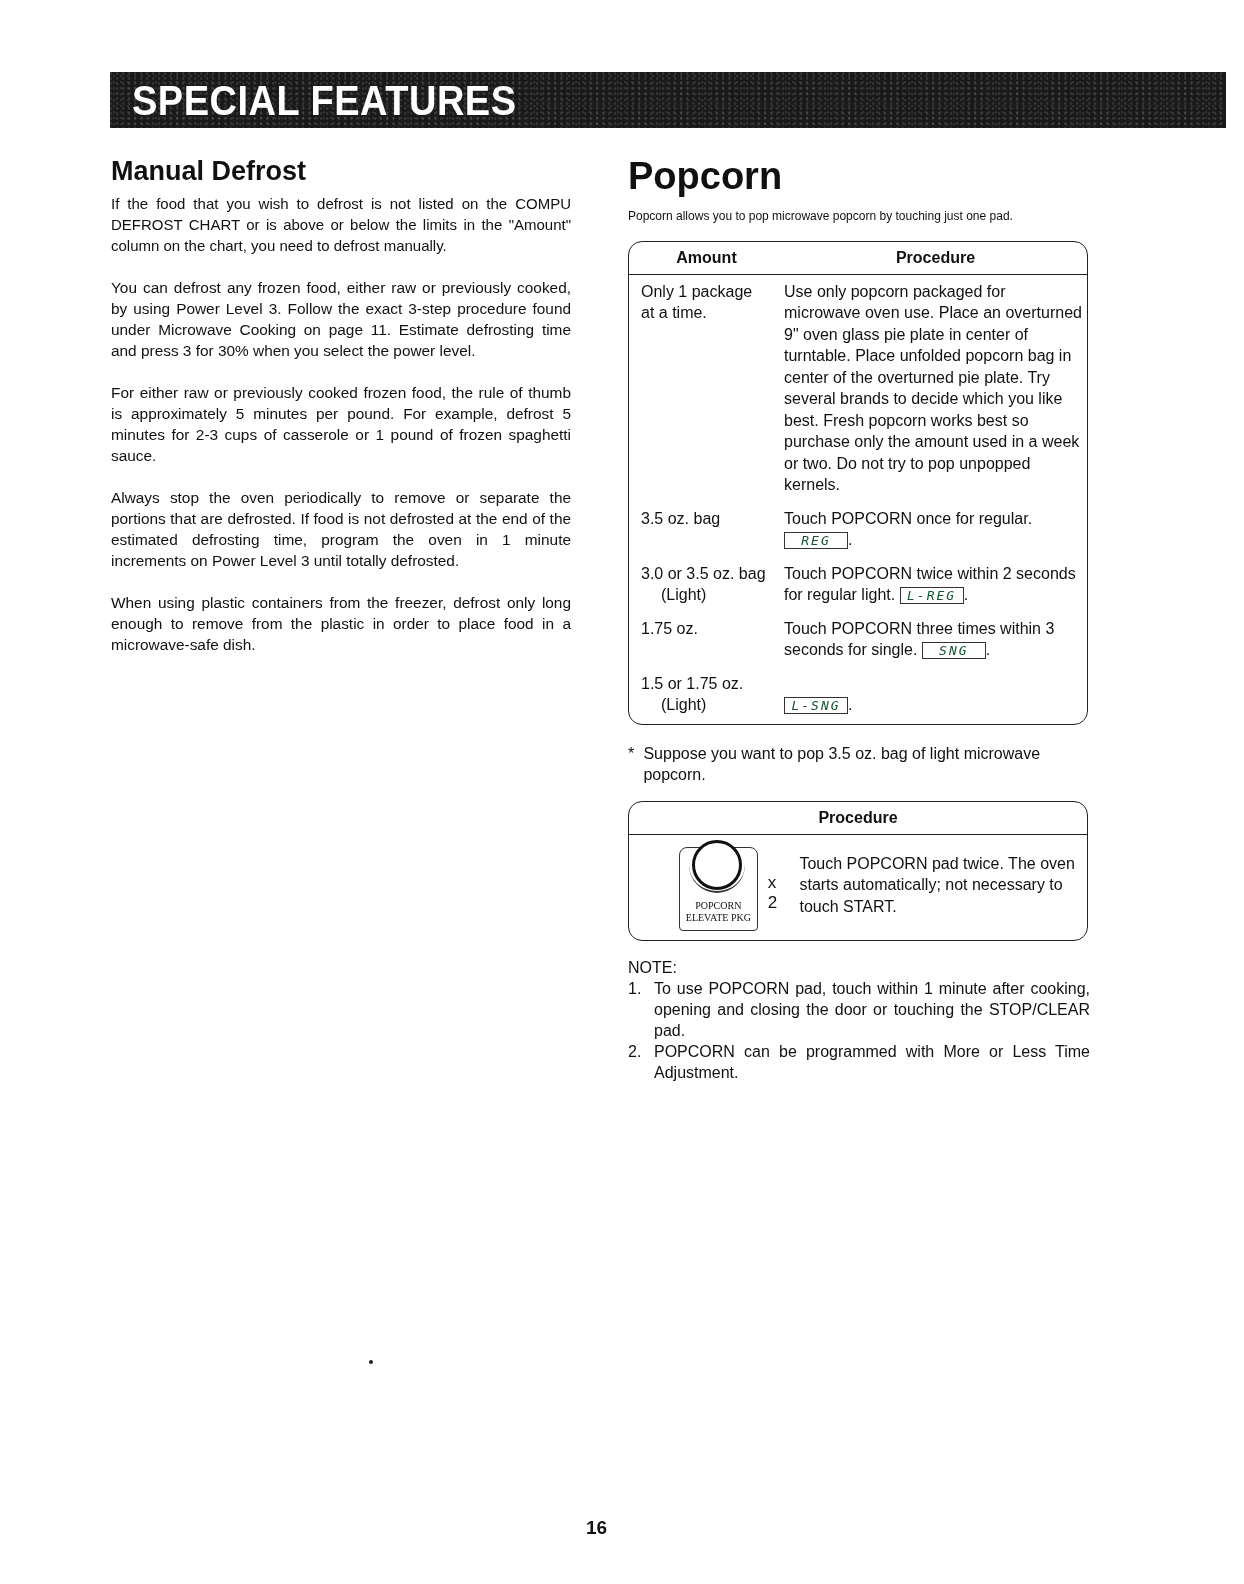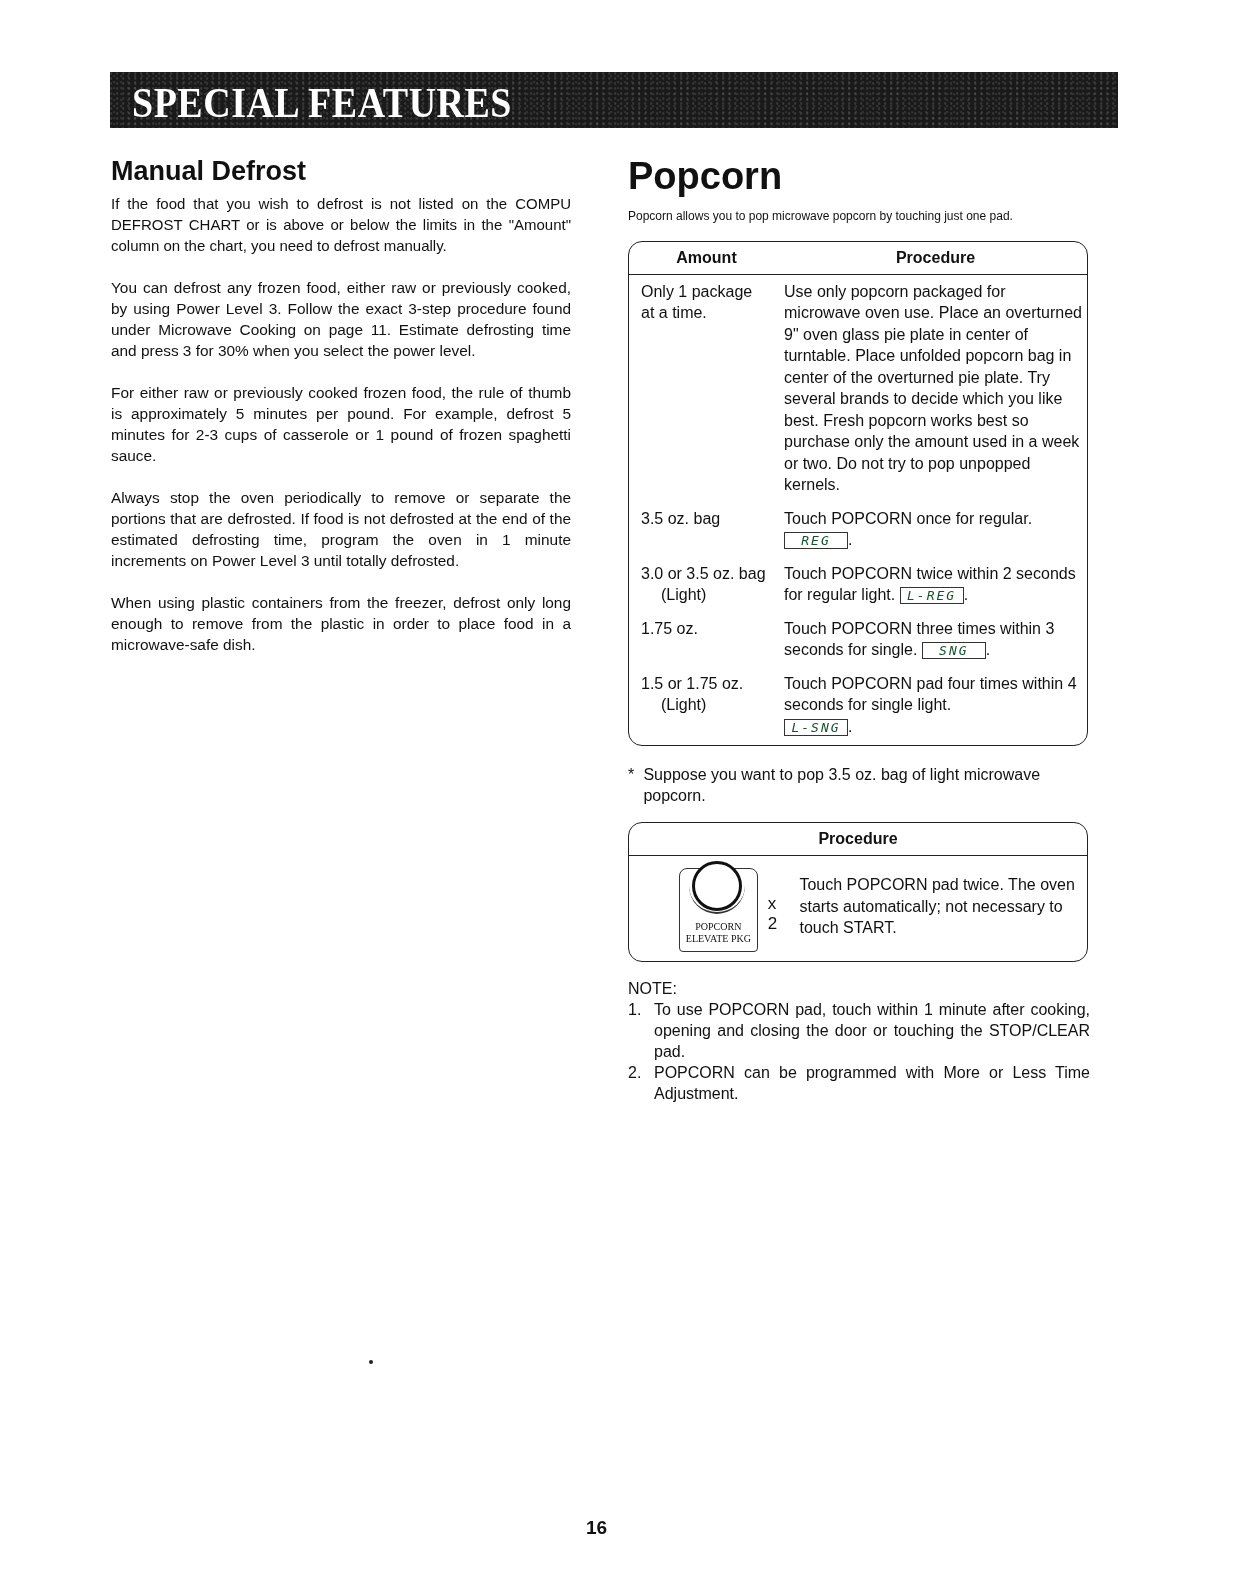--- a/index.html
+++ b/index.html
@@ -1,24 +1,24 @@
 <!DOCTYPE html>
 <html><head>
 <meta charset="utf-8">
 <style>
   html, body { margin: 0; padding: 0; background: #ffffff; }
   body { width: 1244px; height: 1584px; position: relative; overflow: hidden;
          font-family: "Liberation Sans", sans-serif; color: #111; }
 
-  .banner { position: absolute; left: 110px; top: 72px; width: 1008px; height: 56px;
+  .banner { position: absolute; left: 110px; top: 72px; width: 1116px; height: 56px;
             background: #1a1a1a;
             background-image:
               radial-gradient(circle at 20% 30%, rgba(255,255,255,0.12) 0 1px, transparent 1.5px),
               radial-gradient(circle at 60% 70%, rgba(255,255,255,0.10) 0 1px, transparent 1.5px);
-            background-size: 6px 5px, 7px 6px; font-family: Liberation Serif, serif; }
+            background-size: 6px 5px, 7px 6px; }
   .banner-title { position: absolute; left: 22px; top: 6px; font-size: 38px; font-weight: bold;
                   color: #fff; letter-spacing: 0.5px; transform: scaleY(1.1); transform-origin: top left; }
 
   .col-left { position: absolute; left: 111px; top: 156px; width: 460px; }
   .col-right { position: absolute; left: 628px; top: 156px; width: 462px; }
 
   h2.sec { margin: 0 0 6px 0; font-size: 27px; font-weight: bold; }
   h1.pop { margin: 0 0 8px 0; font-size: 38px; font-weight: bold; line-height: 1.1; }
 
   p.body { margin: 0 0 21px 0; font-size: 15.4px; line-height: 21px; text-align: justify; }
@@ -118,21 +118,21 @@
           <span>Touch POPCORN three times within 3 seconds for single.</span>
           <span class="lcd">SNG</span><span>.</span>
         </div>
       </div>
       <div class="row">
         <div class="c-amount">
           <span>1.5 or 1.75 oz.</span>
           <span class="sub">(Light)</span>
         </div>
         <div class="c-proc">
-          <span>Touch POPCORN pad four times within 4 seconds for single light.</span><br>
+          <br>
           <span class="lcd">L-SNG</span><span>.</span>
         </div>
       </div>
     </div>
   </div>
 
   <div class="footnote">
     <span class="star">*</span>
     <span>Suppose you want to pop 3.5 oz. bag of light microwave popcorn.</span>
   </div>

